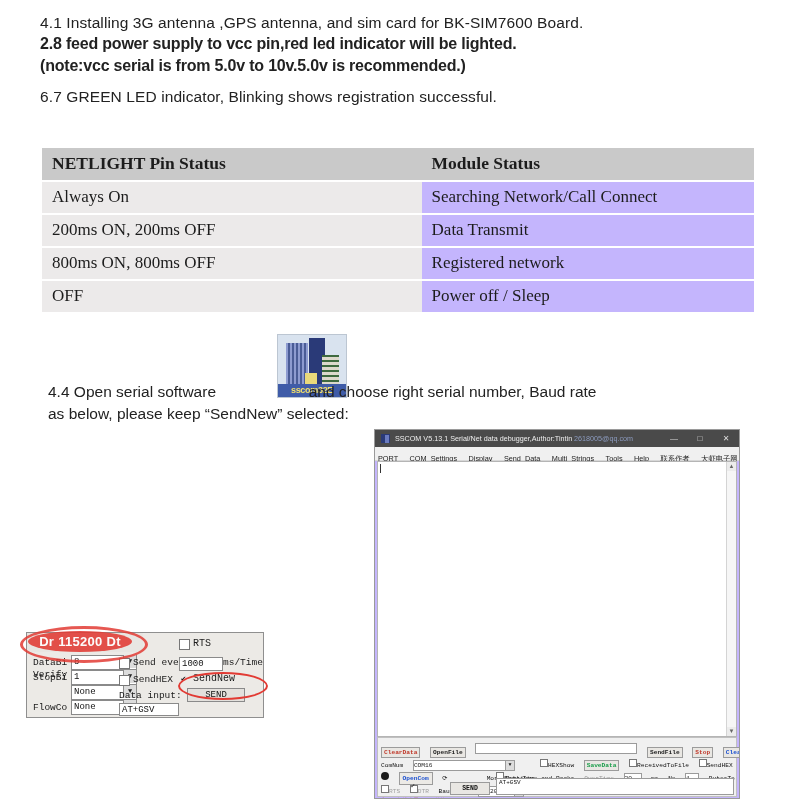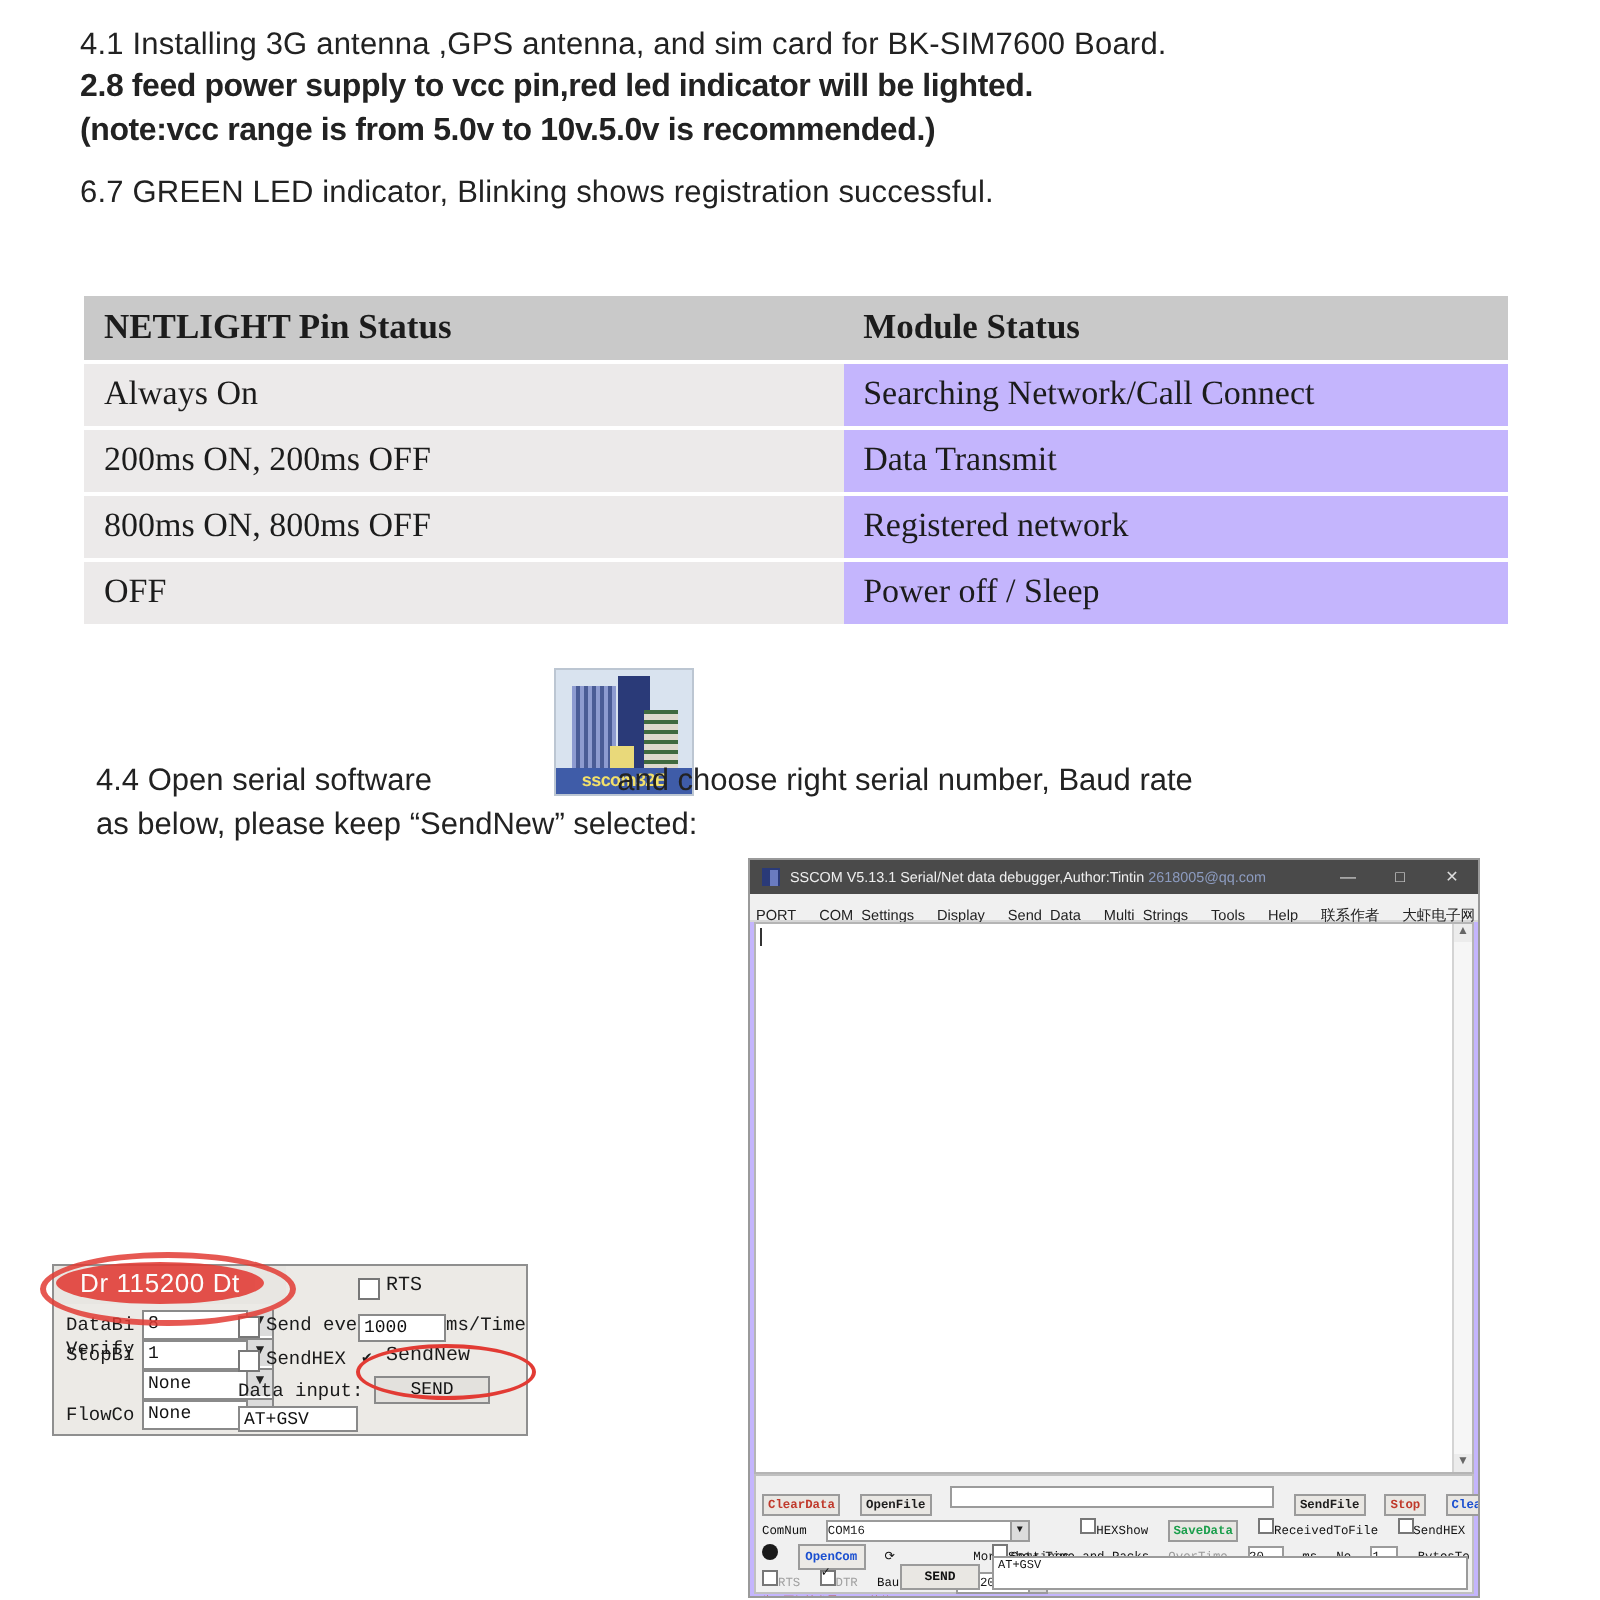--- a/index.html
+++ b/index.html
@@ -47,21 +47,21 @@
        font-family:"Liberation Mono", monospace;font-size:9px;line-height:12px;padding-left:2px;color:#111;}
   .sdlg .combo .arw{position:absolute;right:0;top:-1px;width:12px;height:13px;background:#dcdcdc;border-left:1px solid #8a8a8a;
        text-align:center;font-size:7px;line-height:13px;color:#222;}
   .sdlg .cbx{position:absolute;width:9px;height:9px;background:#fff;border:1px solid #777;}
   .sdlg .btn{position:absolute;background:#e3e1dd;border:1px solid #8a8a8a;
        font-family:"Liberation Mono", monospace;font-size:9px;text-align:center;color:#111;}
   .sdlg .txt{position:absolute;background:#fff;border:1px solid #8a8a8a;
        font-family:"Liberation Mono", monospace;font-size:9px;line-height:12px;padding-left:2px;color:#111;}
   .redfill{position:absolute;left:28px;top:631px;width:104px;height:21px;border-radius:50%;
        background:#e23b34;opacity:.88;}
-  .redfill span{position:absolute;left:0;top:0;width:100%;height:100%;color:#fff;font-weight:normal;
+  .redfill span{position:absolute;left:0;top:0;width:100%;height:100%;color:#fff;font-weight:bold;
        font-family:"Liberation Sans",sans-serif;font-size:13px;line-height:21px;text-align:center;letter-spacing:.3px;}
   .redring{position:absolute;left:20px;top:626px;width:122px;height:31px;border:3px solid #e23b34;border-radius:50%;opacity:.85;}
   .redring2{position:absolute;left:178px;top:672px;width:86px;height:24px;border:2.5px solid #e23b34;border-radius:50%;}
 
   
   .win{position:absolute;left:374px;top:429px;width:364px;height:368px;background:#c4b5fd;
        border:1px solid #9a9a9a;overflow:hidden;}
   .win .tbar{height:17px;background:#4a4a4a;position:relative;}
   .win .tbar .tt{position:absolute;left:20px;top:0;font-size:7.2px;line-height:17px;color:#efefef;white-space:nowrap;}
   .win .tbar .tt .dim{color:#8c9bbf;}
@@ -91,21 +91,21 @@
   .ctl .dot{display:inline-block;width:8px;height:8px;border-radius:50%;background:#1a1a1a;vertical-align:middle;}
   .ctl .sendbig{position:absolute;border:1px solid #9b9b9b;background:#e9e7e3;font-size:6.5px;text-align:center;font-weight:bold;color:#111;}
   .ctl .sendarea{position:absolute;background:#fff;border:1px solid #9b9b9b;}
 </style>
 </head>
 <body>
 
 <div class="doc">
   <div class="line">4.1 Installing 3G antenna ,GPS antenna, and sim card for BK-SIM7600 Board.</div>
   <div class="line bold">2.8 feed power supply to vcc pin,red led indicator will be lighted.</div>
-  <div class="line bold">(note:vcc range is from 5.0v to 10v.5.0v is recommended.)</div>
+  <div class="line bold">(note:vcc serial is from 5.0v to 10v.5.0v is recommended.)</div>
   <div class="line sp3">6.7 GREEN LED indicator, Blinking shows registration successful.</div>
 </div>
 
 <table class="tbl">
   <tbody>
       <tr class="head">
     <td class="c1">NETLIGHT Pin Status</td>
     <td class="c2">Module Status</td>
   </tr>
   <tr>

